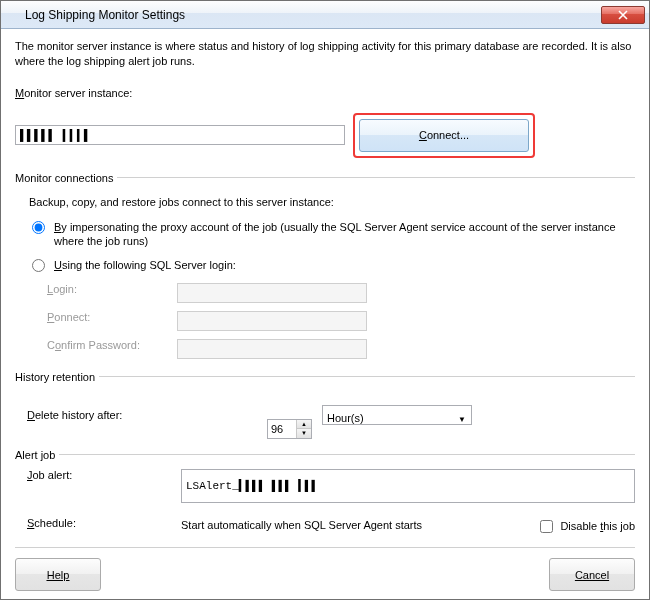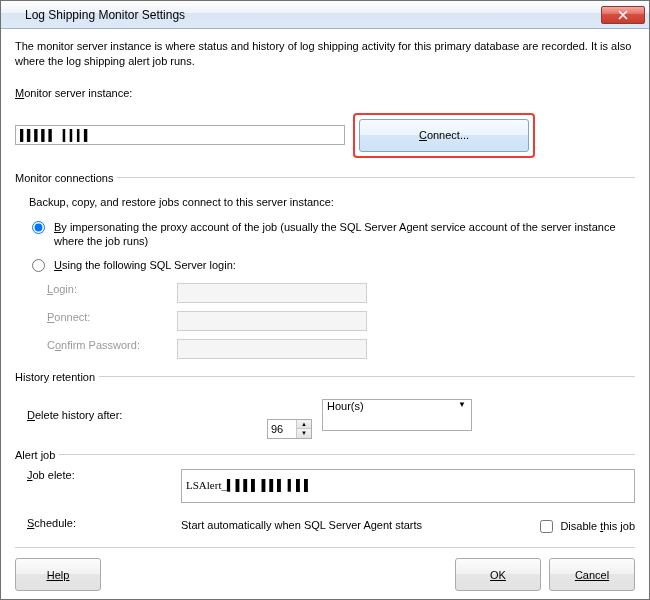--- a/index.html
+++ b/index.html
@@ -158,23 +158,23 @@
     align-items: center;
     justify-content: center;
     font-size: 6px;
     line-height: 1;
     cursor: pointer;
     border-bottom: 1px solid #c8c8c8;
   }
   .spinner .sb:last-child { border-bottom: none; }
   .combo {
     display: inline-flex;
-    align-items: flex-start;
+    align-items: flex-end;
     border: 1px solid #abadb3;
-    height: 32px;
+    height: 20px;
     width: 150px;
     background: #fff;
     padding-left: 4px;
     cursor: pointer;
   }
   .combo .ctxt { flex: 1; font-size: 11px; }
   .combo .carrow { padding: 0 5px; font-size: 8px; color: #000; }
   .alert-grid {
     display: grid;
     grid-template-columns: 150px 1fr auto;
@@ -183,21 +183,21 @@
     padding-left: 12px;
     align-items: start;
   }
   .alert-grid input.jobname {
     height: 24px;
     border: 1px solid #abadb3;
     background: #fff;
     font-size: 11px;
     padding: 16px 4px;
     width: 290px;
-    font-family: Liberation Serif, serif;
+    font-family: Liberation Mono, monospace;
   }
   .schedule-text {
     font-size: 11px;
     line-height: 1.3;
     padding-top: 1px;
   }
   .disable-wrap {
     display: flex;
     align-items: center;
     gap: 4px;
@@ -296,21 +296,21 @@
         <span class="ctxt">Hour(s)</span>
         <span class="carrow">▼</span>
       </div>
     </div>
   </fieldset>
 
   <fieldset>
     <legend>Alert job</legend>
     <div class="alert-grid">
       <div>
-        <span class="underline-letter">J</span><span>ob elete:</span>
+        <span class="underline-letter">J</span><span>ob alert:</span>
       </div>
       <div style="grid-column:2/4">
         <input type="text" class="jobname" style="width: 100%;" value="LSAlert_▍▌▌▌ ▌▌▌ ▍▌▌">
       </div>
 
       <div>
         <span class="underline-letter">S</span><span>chedule:</span>
       </div>
       <div class="schedule-text">Start automatically when SQL Server Agent starts</div>
       <div class="disable-wrap">
@@ -322,17 +322,16 @@
     </div>
   </fieldset>
 
   <div class="spacer"></div>
 
   <div class="footer">
     <button class="btn neutral">
       <span style="text-decoration:underline">Help</span>
     </button>
     <div class="spacer"></div>
-    <button class="btn neutral">OK</button>
     <button class="btn neutral">Cancel</button>
   </div>
 
 </div>
 
 </body></html>

